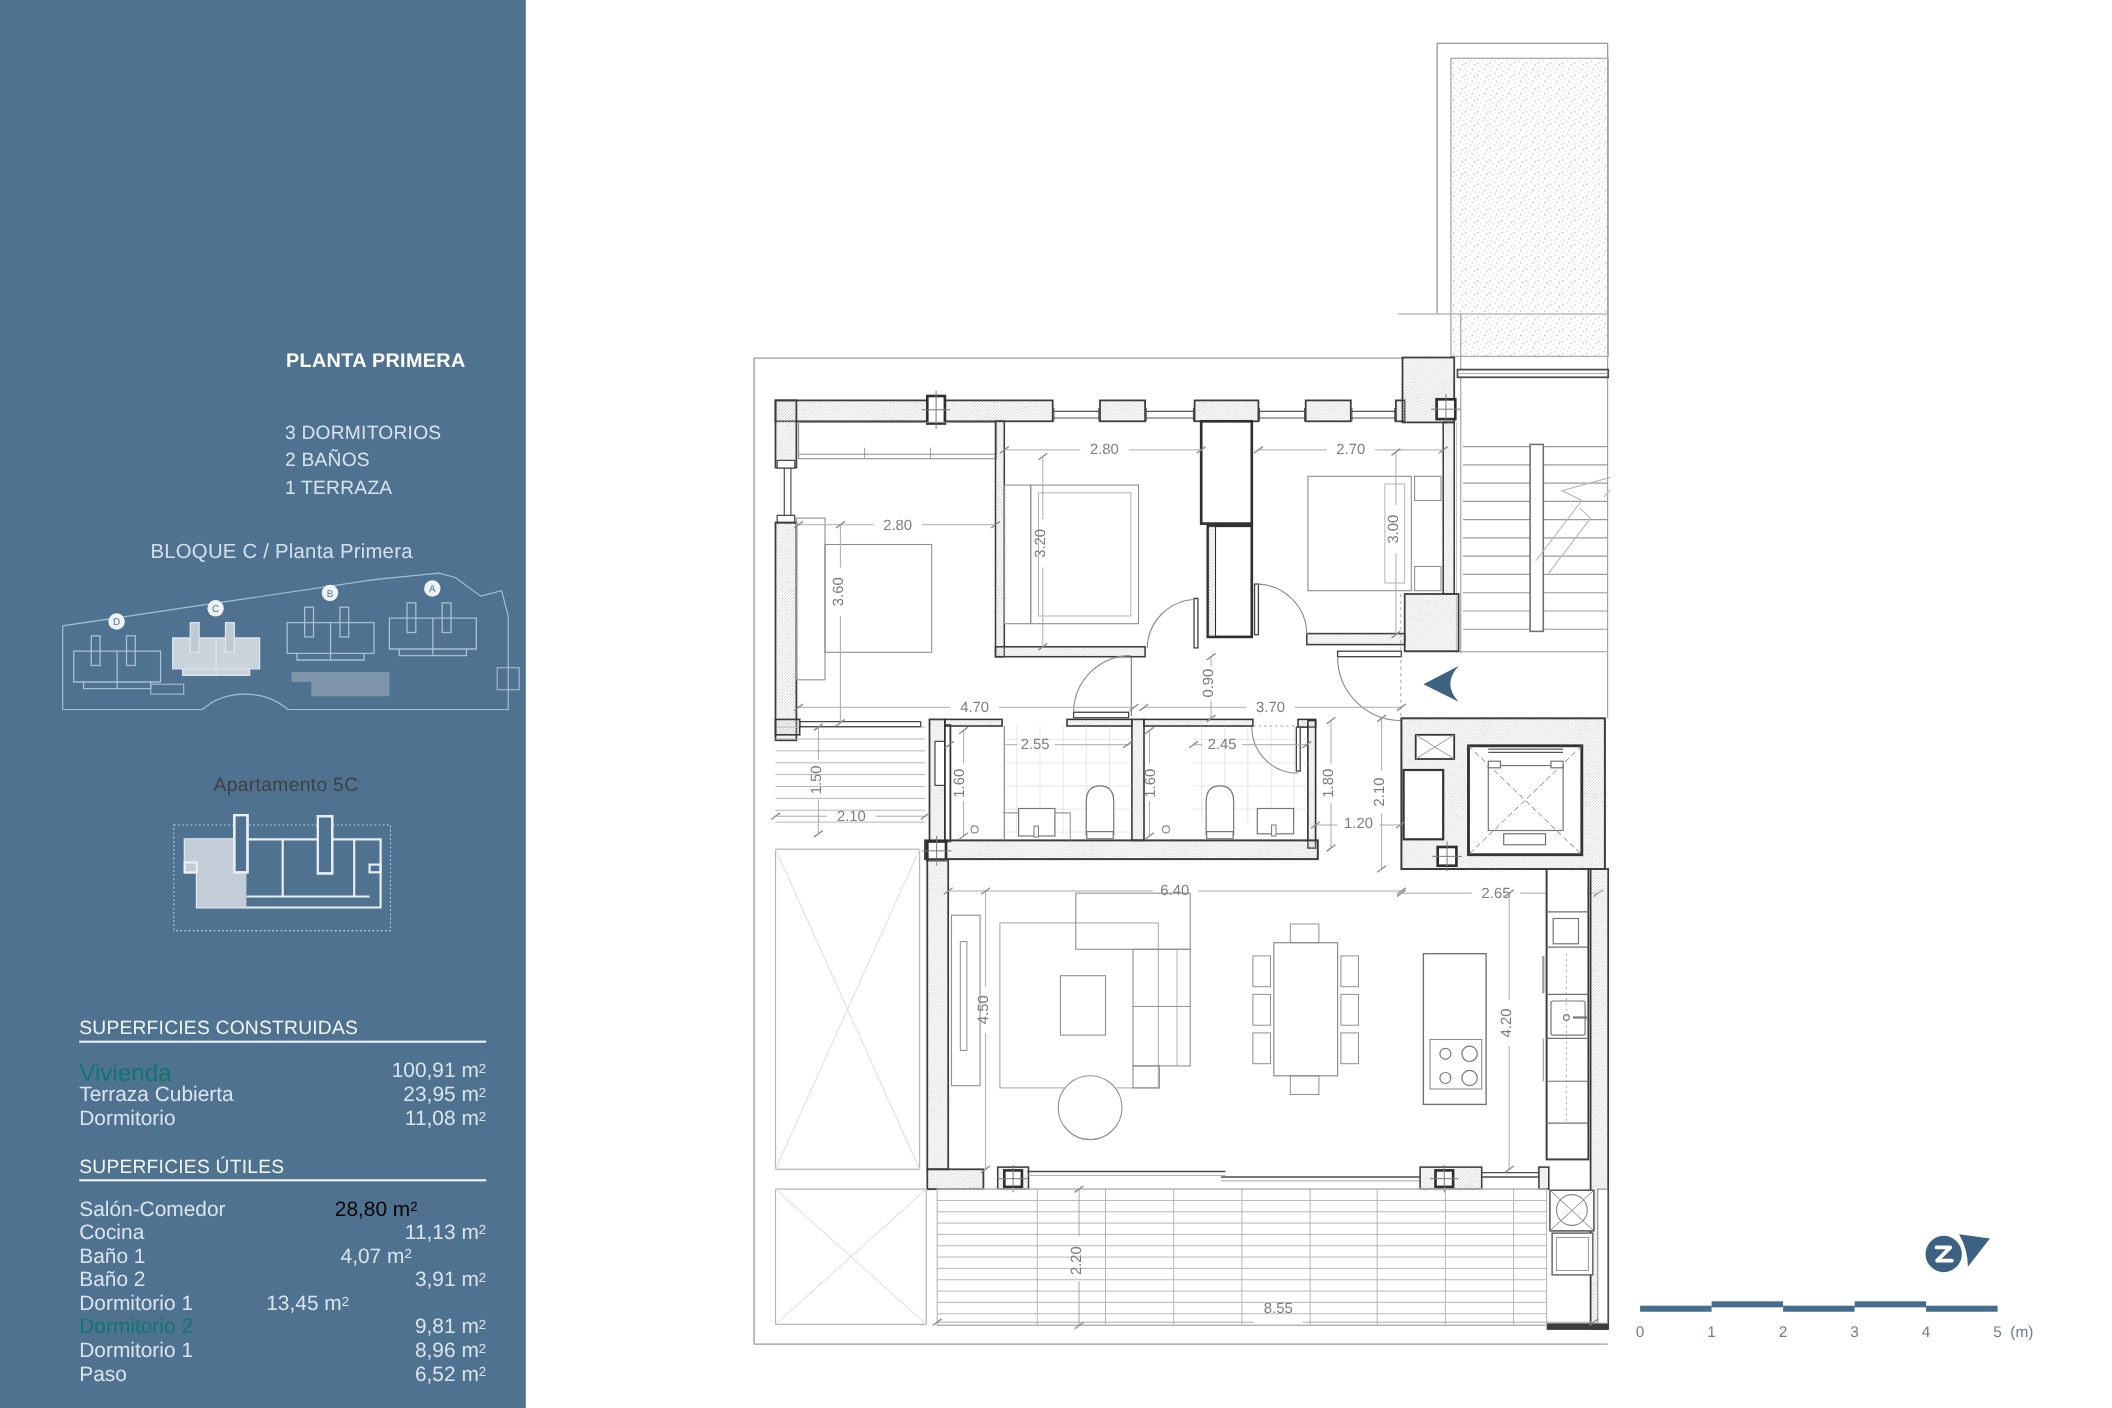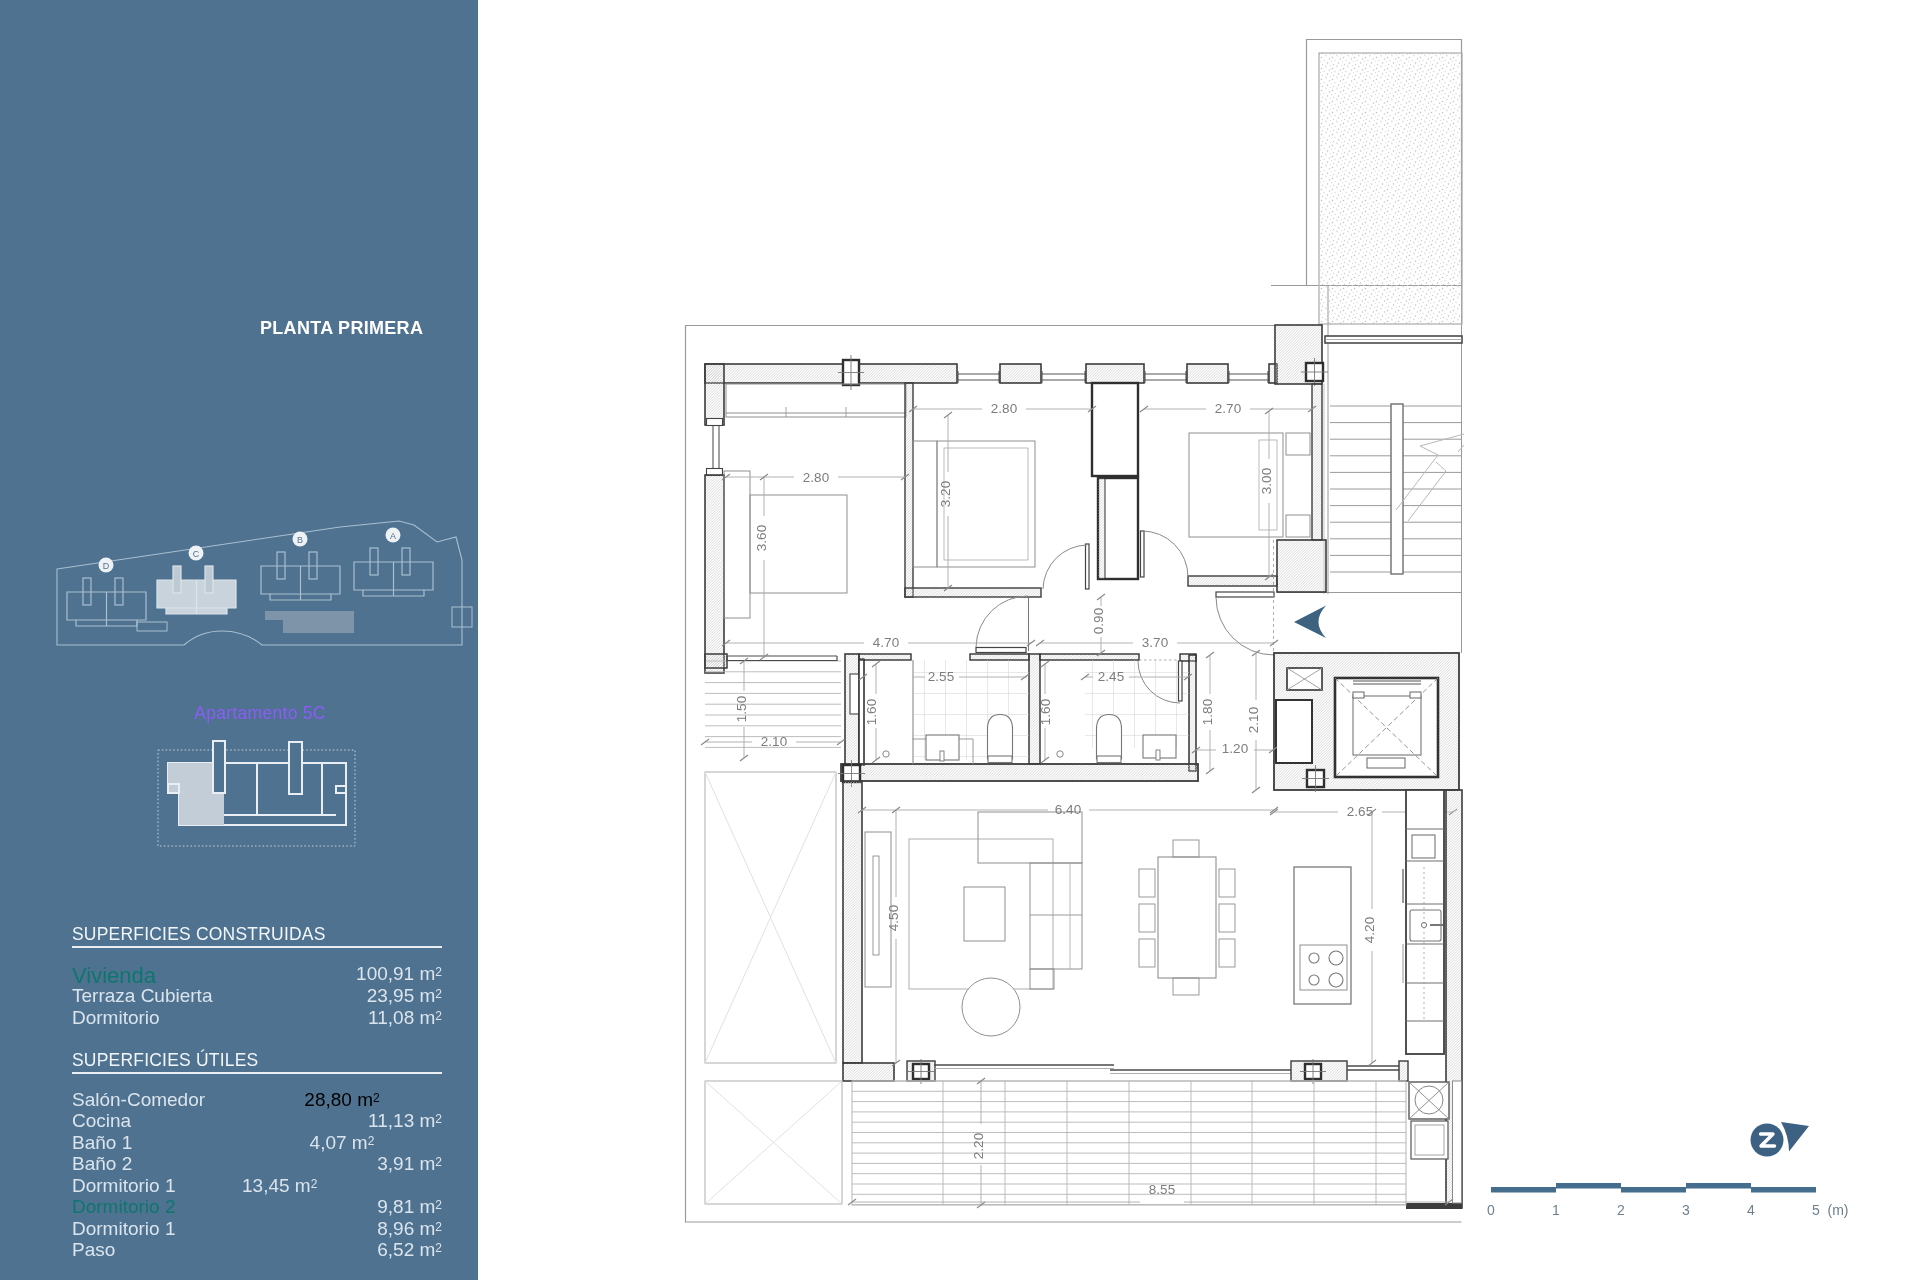--- a/index.html
+++ b/index.html
@@ -3,20 +3,22 @@
 <style>
 html,body{margin:0;padding:0;width:1920px;height:1280px;background:#ffffff;overflow:hidden}
 *{box-sizing:border-box}
 svg text{font-family:"Liberation Sans",sans-serif}
 </style></head>
 <body>
 <div style="position:relative;width:1920px;height:1280px;font-family:'Liberation Sans',sans-serif">
 <div style="position:absolute;left:0;top:0;width:478px;height:1280px;background:#4e7290"></div>
     <div style="position:absolute;left:0;top:0;width:478px;height:1128px;color:#dde6ee;font-family:'Liberation Sans',sans-serif">
       <div style="position:absolute;left:260px;top:318px;font-size:18px;font-weight:bold;letter-spacing:0.3px;color:#ffffff">PLANTA PRIMERA</div>
+      <div style="position:absolute;left:259px;top:381px;font-size:17.5px;line-height:25px;letter-spacing:0.2px;color:#d9e3ec">3 DORMITORIOS<br>2 BAÑOS<br>1 TERRAZA</div>
+      <div style="position:absolute;left:0px;top:490px;width:512px;text-align:center;font-size:18.5px;letter-spacing:0.2px;color:#d6e0e9">BLOQUE C / Planta Primera</div>
       <svg width="478" height="1280" viewBox="0 0 478 1280" style="position:absolute;top:0;left:0">
         <path d="M 57,569 L 340,527 L 399,521 L 414,525 L 437,542 L 456,537 L 462,560 L 462,645 L 262,645 Q 245,631 222,631 Q 200,631 184,645 L 57,645 Z" fill="none" stroke="#a9bfd0" stroke-width="1.1"></path>
         <g stroke="#a9bfd0" stroke-width="1.2" fill="none">
           <path d="M 67,592 L 146,592 L 146,620 L 137,620 L 137,626 L 76,626 L 76,620 L 67,620 Z" fill="none"></path>
           <rect x="83" y="578" width="8" height="27" fill="none"></rect>
           <rect x="115" y="578" width="8" height="27" fill="none"></rect>
           <line x1="106.5" y1="592" x2="106.5" y2="626"></line>
           <line x1="76" y1="620" x2="137" y2="620"></line>
         </g>
         <circle cx="106" cy="565" r="7.5" fill="#eef2f5"></circle>
@@ -59,21 +61,21 @@
           <rect x="289" y="742" width="13" height="52" fill="#4e7290"></rect>
           <rect x="213" y="741" width="12" height="52"></rect>
           <rect x="289" y="742" width="13" height="52"></rect>
           <line x1="257" y1="763" x2="257" y2="815"></line>
           <line x1="224" y1="815" x2="336" y2="815"></line>
           <line x1="322" y1="763" x2="322" y2="815"></line>
           <rect x="336" y="786" width="10" height="7" fill="none"></rect>
           <rect x="168" y="784" width="11" height="9" fill="none"></rect>
         </g>
       </svg>
-      <div style="position:absolute;left:0px;top:703px;width:520px;text-align:center;font-size:17.5px;letter-spacing:0.3px;color:#8b5cf6">Apartamento 5C</div>
+      <div style="position:absolute;left:0px;top:703px;width:520px;text-align:center;font-size:17.5px;letter-spacing:0.3px;color:#404040">Apartamento 5C</div>
       <div style="position:absolute;left:72px;top:924px;font-size:17.5px;letter-spacing:0.2px;color:#f2f6f9">SUPERFICIES CONSTRUIDAS</div>
       <div style="position:absolute;left:72px;top:946px;width:370px;height:2px;background:#e9eef3"></div>
       <div style="position:absolute;left:72px;top:963px;font-size:22px;color:#0f766e">Vivienda</div>
       <div style="position:absolute;left:242px;top:963px;width:200px;text-align:right;font-size:19px;color:#dbe4ec">100,91&nbsp;m<span style="font-size:12px;vertical-align:4px">2</span></div>
       <div style="position:absolute;left:72px;top:985px;font-size:19px;color:#dbe4ec">Terraza Cubierta</div>
       <div style="position:absolute;left:242px;top:985px;width:200px;text-align:right;font-size:19px;color:#dbe4ec">23,95&nbsp;m<span style="font-size:12px;vertical-align:4px">2</span></div>
       <div style="position:absolute;left:72px;top:1007px;font-size:19px;color:#dbe4ec">Dormitorio</div>
       <div style="position:absolute;left:242px;top:1007px;width:200px;text-align:right;font-size:19px;color:#dbe4ec">11,08&nbsp;m<span style="font-size:12px;vertical-align:4px">2</span></div>
       <div style="position:absolute;left:72px;top:1050px;font-size:17.5px;letter-spacing:0.2px;color:#f2f6f9">SUPERFICIES ÚTILES</div>
       <div style="position:absolute;left:72px;top:1072px;width:370px;height:2px;background:#e9eef3"></div>

